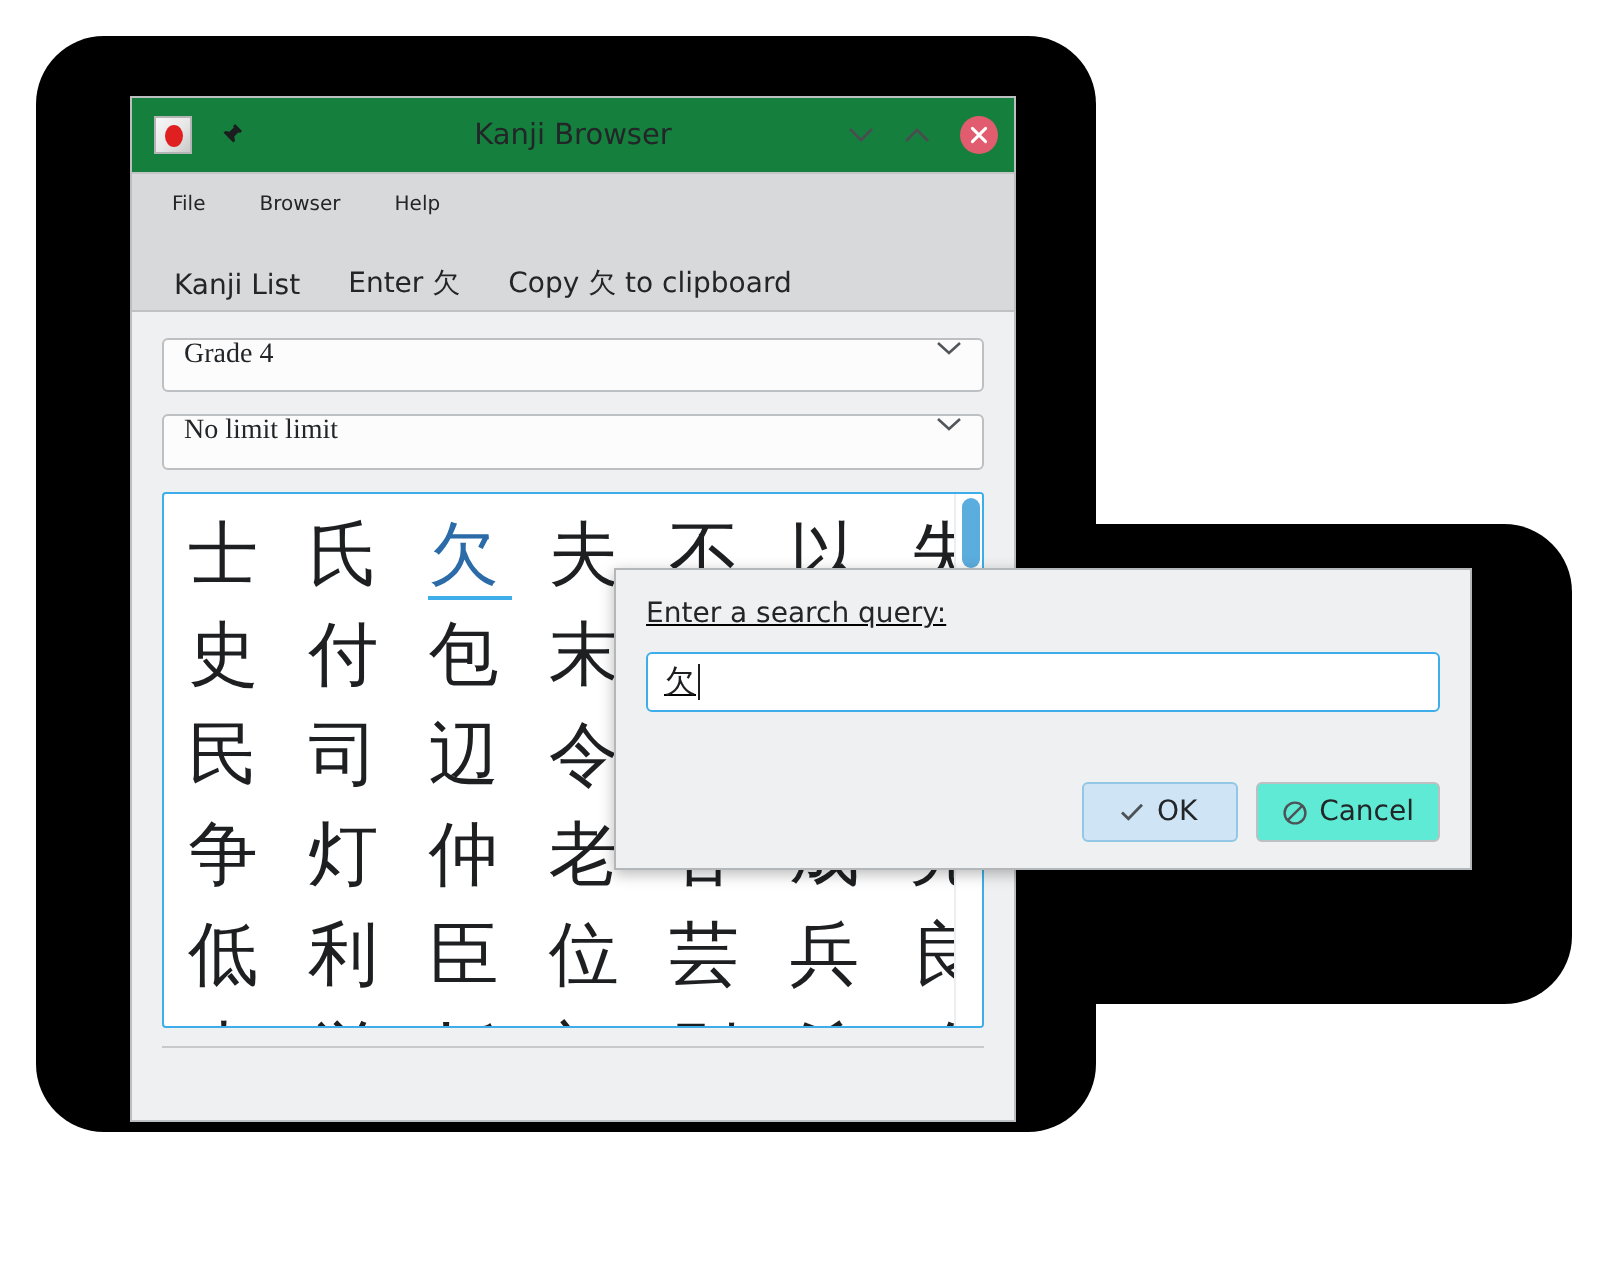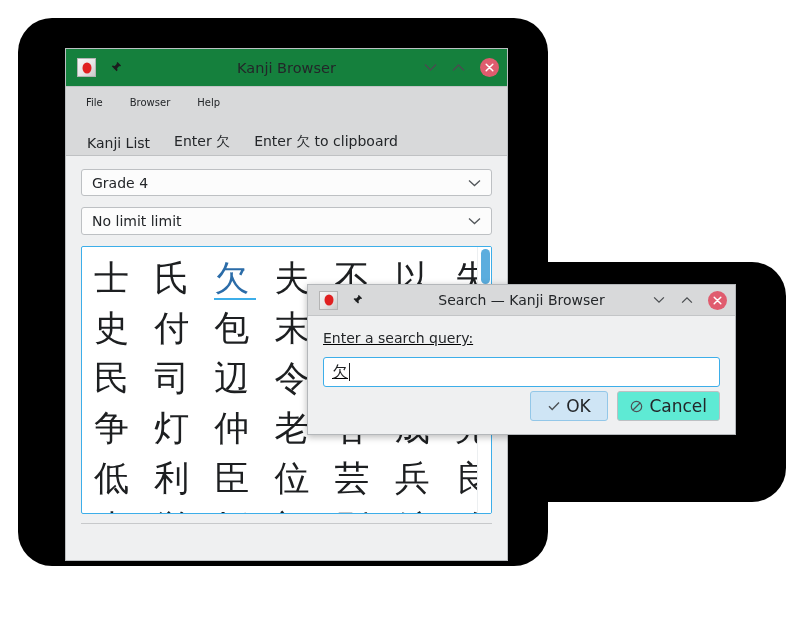--- a/index.html
+++ b/index.html
@@ -178,27 +178,27 @@
     background: #eff0f1;
     min-height: 0;
   }
 
   .combo {
     height: 31px;
     background: #fcfcfc;
     border: 1px solid #bdc0c3;
     border-radius: 3px;
     display: flex;
-    align-items: center;
     padding: 0 10px;
     font-size: 14px;
     color: #232629;
     box-sizing: border-box;
     margin-bottom: 11px;
     position: relative;
+    font-family: Liberation Serif, serif;
   }
   .combo .chev {
     margin-left: auto;
     color: #52565a;
     display: flex;
   }
 
   .kanji-area {
     flex: 1 1 auto;
     background: #ffffff;
@@ -307,21 +307,21 @@
     padding: 0 15px 13px 15px;
   }
   .dlg-btn {
     min-width: 78px;
     height: 30px;
     border-radius: 3px;
     display: flex;
     align-items: center;
     justify-content: center;
     gap: 6px;
-    font-size: 17px;
+    font-size: 14px;
     color: #232629;
     box-sizing: border-box;
     padding: 0 12px;
   }
   .dlg-btn.default {
     background: #cfe5f5;
     border: 1px solid #93c7e8;
   }
   .dlg-btn.normal {
     background: #5eead4;
@@ -366,21 +366,21 @@
 
   <div class="menubar">
     <div class="menu-item">File</div>
     <div class="menu-item">Browser</div>
     <div class="menu-item">Help</div>
   </div>
 
   <div class="toolbar">
     <div class="tool-btn">Kanji List</div>
     <div class="tool-btn">Enter 欠</div>
-    <div class="tool-btn">Enter 欠 to clipboard</div>
+    <div class="tool-btn">Copy 欠 to clipboard</div>
   </div>
 
   <div class="content">
 
     <div class="combo">
       <span>Grade 4</span>
       <span class="chev">
         <svg width="13" height="8" viewBox="0 0 13 8">
             <path d="M1 1.5L6.5 6.5 12 1.5" fill="none" stroke="#52565a" stroke-width="1.3"></path>
           </svg>
@@ -409,46 +409,20 @@
         <div class="vscroll-thumb"></div>
       </div>
     </div>
 
     <div class="statusbar"></div>
   </div>
 </div>
 
 <div id="search-dialog">
 
-  <div class="titlebar dialog-titlebar">
-    <div class="app-icon"></div>
-    <div class="pin-icon">
-      <svg width="12" height="12" viewBox="0 0 16 16">
-          <path d="M10.5 1.2l4.3 4.3-1.2 1.2-1-.4-2.6 2.6.5 2.6-1.1 1.1-3.1-3.1-4 4.3 4.1-4.2-3-3 1.1-1.1 2.6.5L9.7 3.4l-.4-1z" fill="#1b1d1e"></path>
-        </svg>
-    </div>
-    <div class="win-title">Search — Kanji Browser</div>
-    <div class="win-controls">
-      <div class="ctrl">
-        <svg width="12" height="8" viewBox="0 0 13 9">
-            <path d="M1 1.5L6.5 7 12 1.5" fill="none" stroke="#4a4d50" stroke-width="1.4"></path>
-          </svg>
-      </div>
-      <div class="ctrl">
-        <svg width="12" height="8" viewBox="0 0 13 9">
-            <path d="M1 7.5L6.5 2 12 7.5" fill="none" stroke="#4a4d50" stroke-width="1.4"></path>
-          </svg>
-      </div>
-      <div class="ctrl ctrl-close">
-        <svg width="9" height="9" viewBox="0 0 9 9">
-            <path d="M1.2 1.2l6.6 6.6M7.8 1.2l-6.6 6.6" stroke="#ffffff" stroke-width="1.5" stroke-linecap="round"></path>
-          </svg>
-      </div>
-    </div>
-  </div>
 
   <div class="dialog-body">
     <div class="dialog-label">Enter a search query:</div>
     <div class="search-input">
       <span>欠</span>
         <span class="caret"></span>
     </div>
   </div>
 
   <div class="dialog-buttons">

